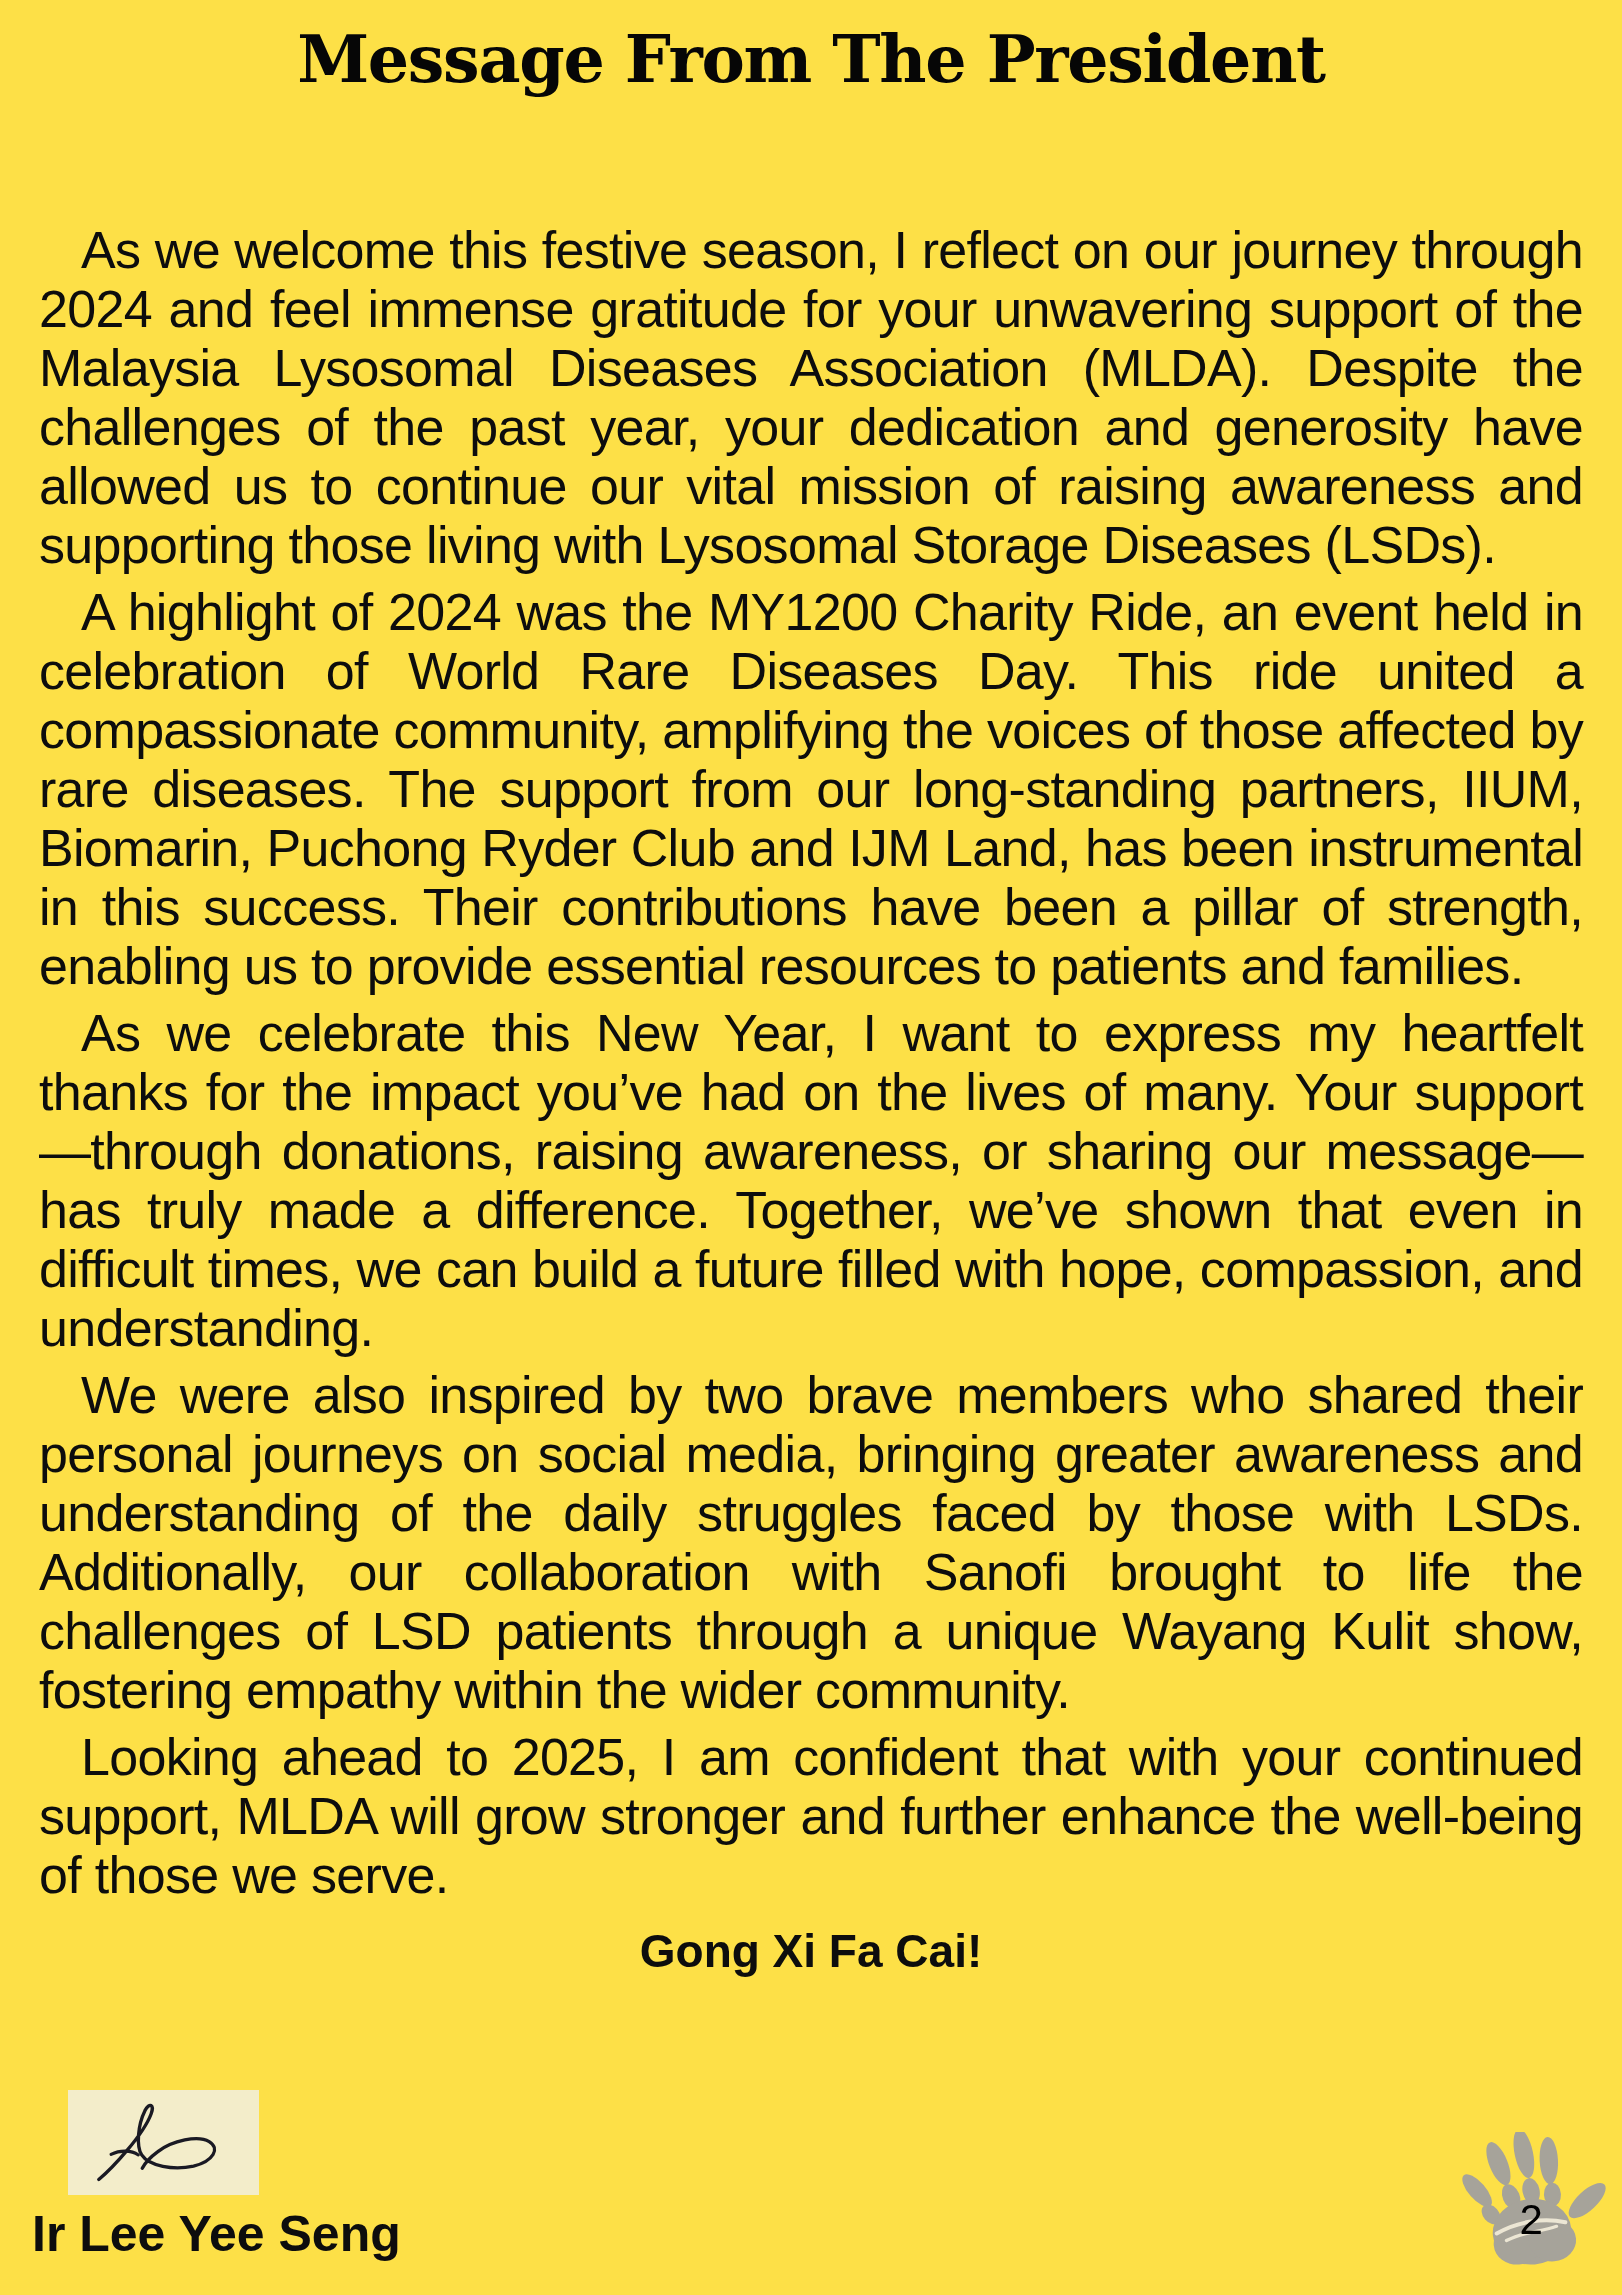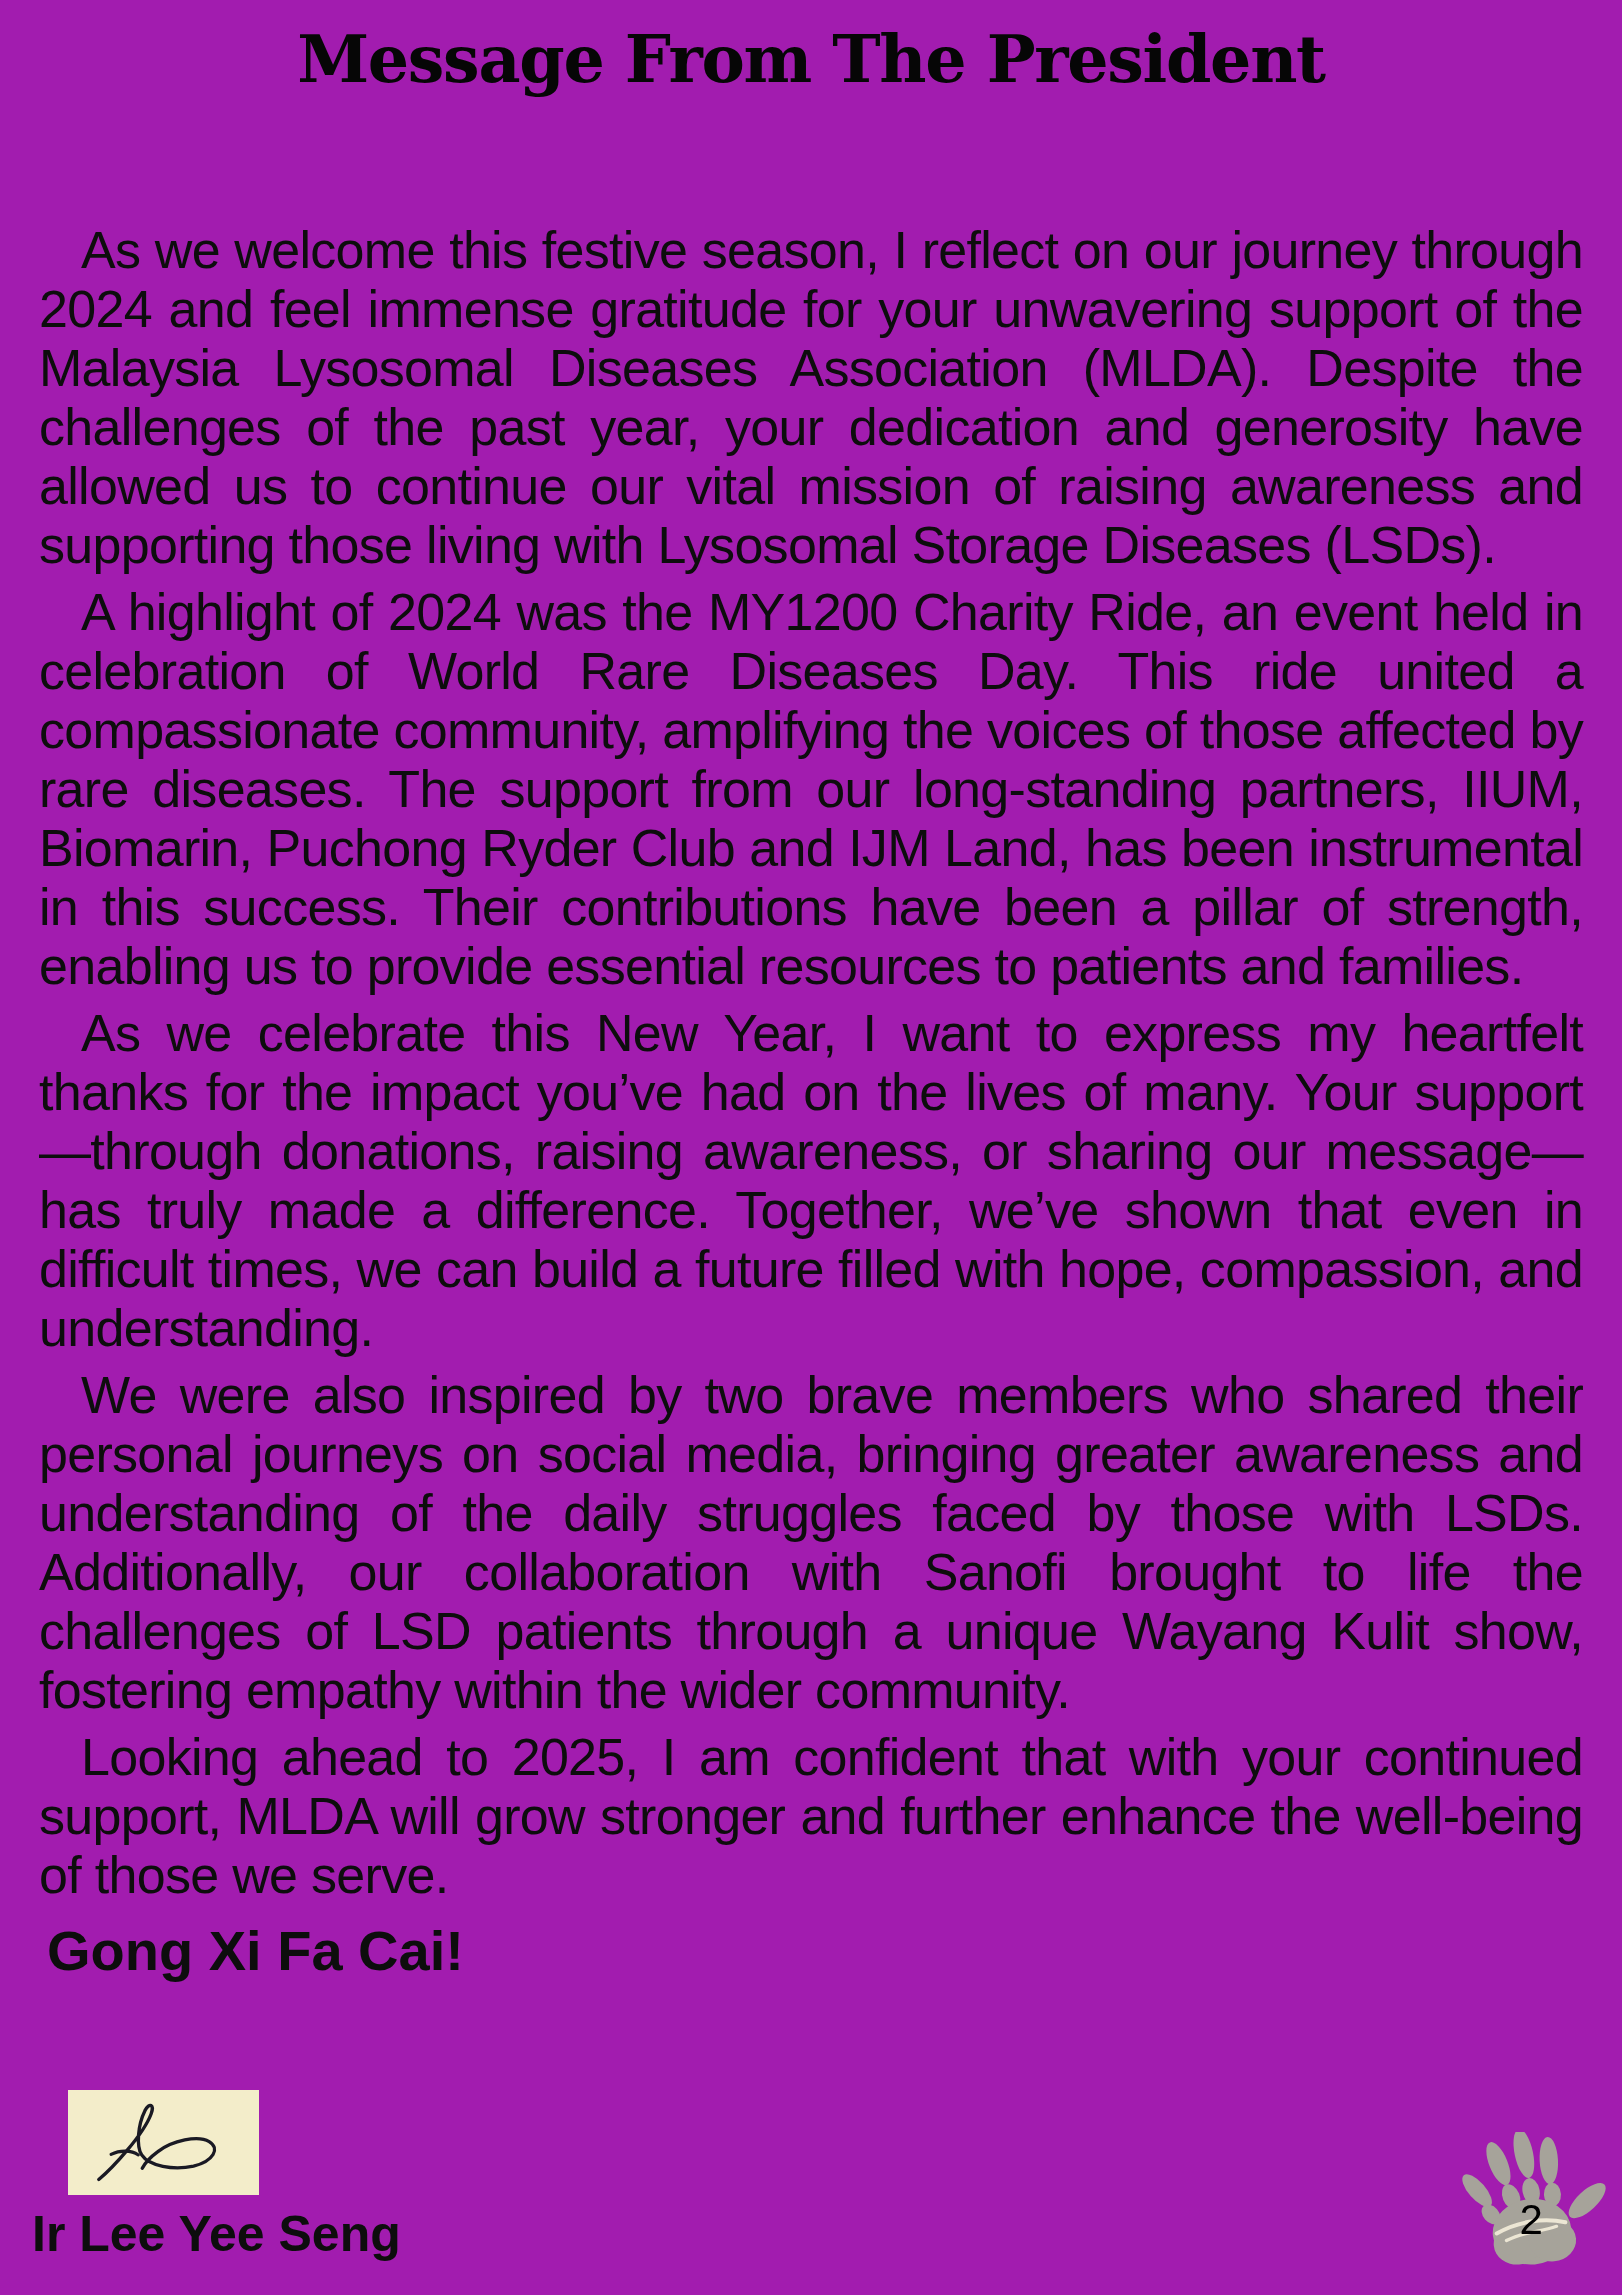--- a/index.html
+++ b/index.html
@@ -1,20 +1,20 @@
 <!DOCTYPE html>
 <html style="font-size:10.5px"><head>
 <meta charset="utf-8">
 <style>
   html, body { margin: 0; padding: 0; background: #faf3e2; }
   .page {
     position: relative;
     width: 1622px;
     height: 2295px;
-    background: #a21caf;
+    background: #fde047;
     overflow: hidden;
     color: #0d0d0d;
     font-family: "Liberation Sans", sans-serif;
   }
   .title {
     margin: 0;
     padding-top: 21px;
     text-align: center;
     font-family: "DejaVu Serif", serif;
     font-weight: 700;
@@ -38,23 +38,24 @@
   .para {
     margin: 8px;
     font-size: 52px;
     line-height: 59px;
     letter-spacing: -0.7px;
     text-align: justify;
     text-indent: 42px;
   }
   .closing {
     margin: 16px;
-    font-size: 56px;
+    font-size: 46px;
     line-height: 60px;
     font-weight: 700;
+    text-align: center;
   }
   .sig-group {
     position: absolute;
     left: 31px;
     bottom: 33px;
     width: 785px;
   }
   .sig-box {
     margin-left: 37px;
     width: 191px;

